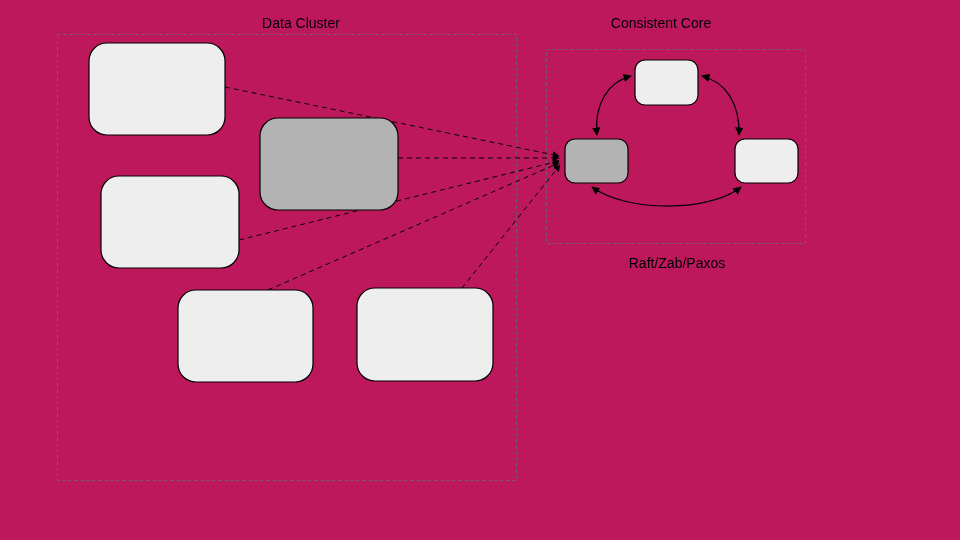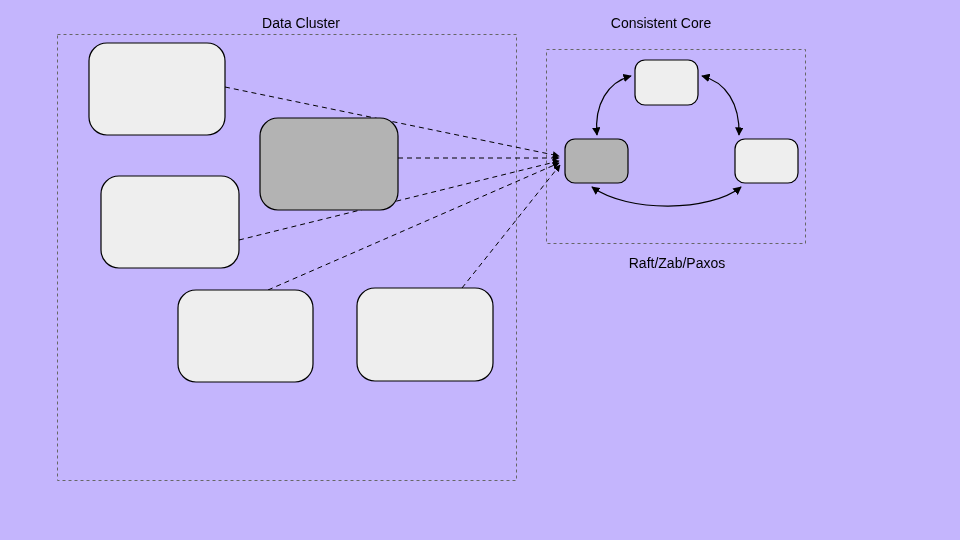--- a/index.html
+++ b/index.html
@@ -4,21 +4,21 @@
 <style>
   html, body {
     margin: 0;
     padding: 0;
     background: #ffffff;
   }
   #stage {
     position: relative;
     width: 960px;
     height: 540px;
-    background: #c4b5fd;
+    background: #be185d;
     font-family: "Liberation Sans", sans-serif;
     overflow: hidden;
   }
   #diagram-svg {
     position: absolute;
     left: 0;
     top: 0;
     width: 960px;
     height: 540px;
   }

